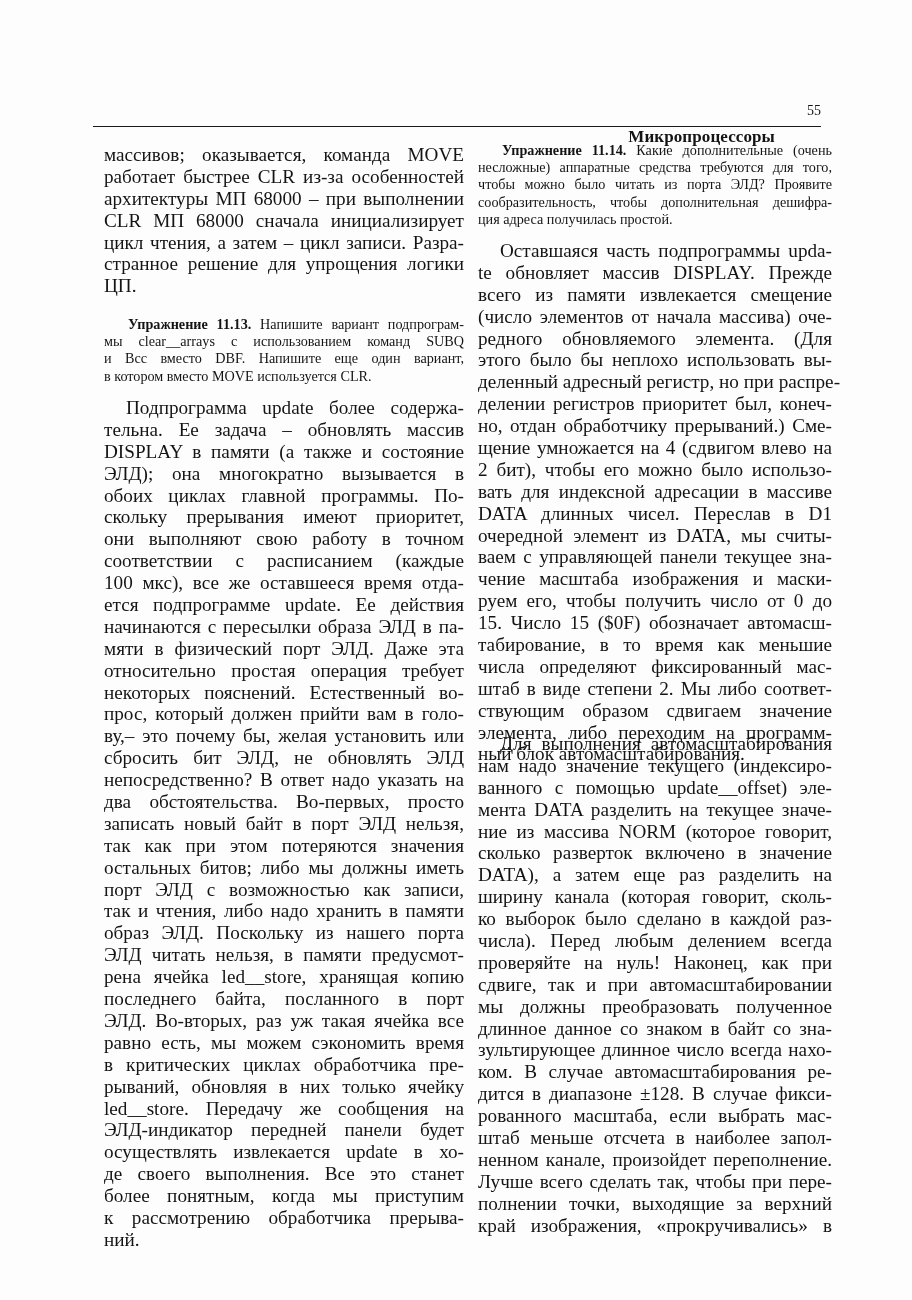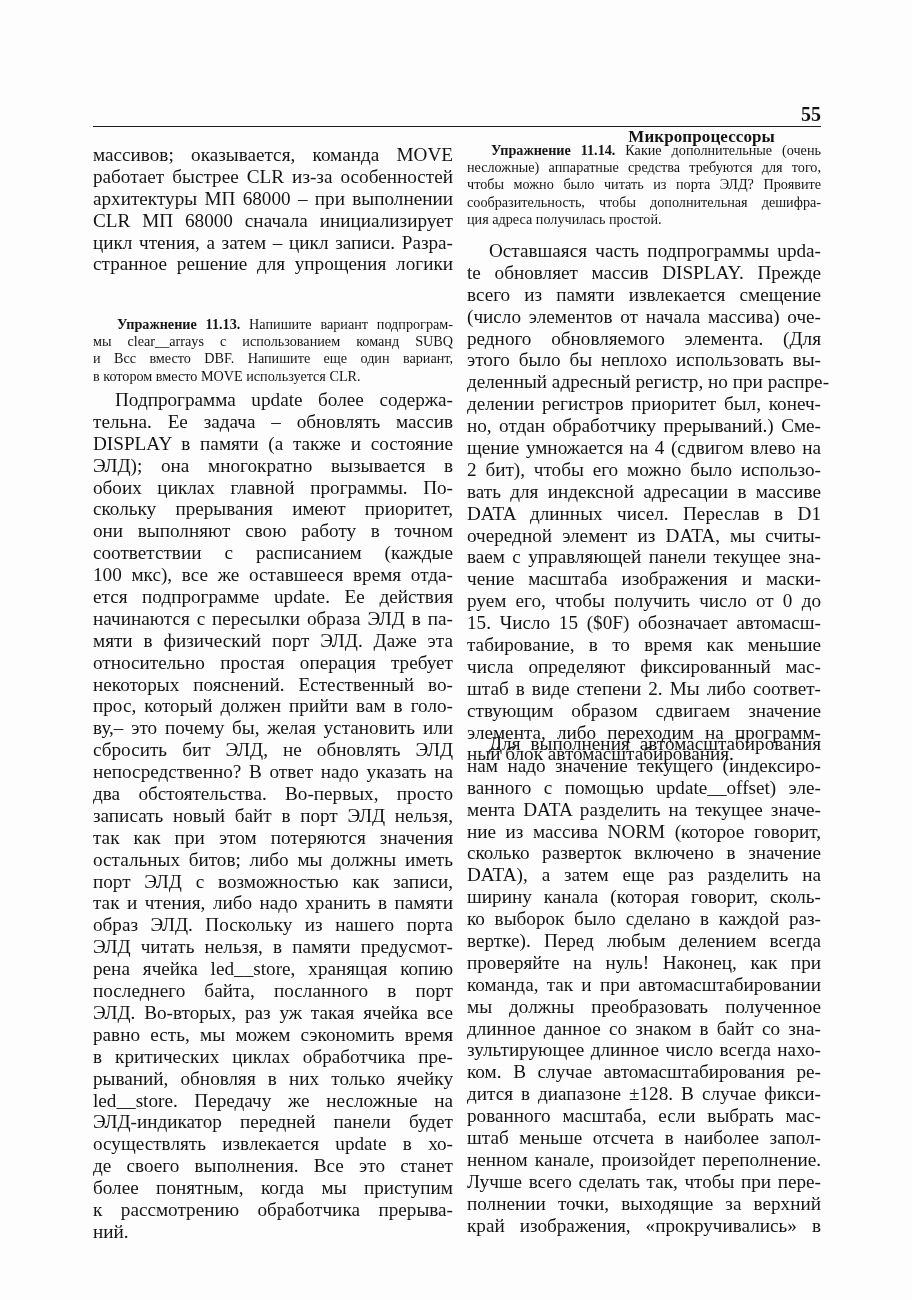--- a/index.html
+++ b/index.html
@@ -1,23 +1,23 @@
 <!DOCTYPE html>
 <html><head>
 <meta charset="utf-8">
 <style>
   html, body { margin: 0; padding: 0; background: #fdfdfd; }
   body { width: 912px; height: 1300px; position: relative; overflow: hidden;
          font-family: "Liberation Serif", "DejaVu Serif", serif; color: #141414; }
   .header { position: absolute; left: 93px; top: 100px; width: 728px; height: 26px; }
   .header-title { position: absolute; right: 46px; top: 3px; font-weight: bold; font-size: 17px; letter-spacing: 0.1px; margin-top: 24px; }
-  .header-page { position: absolute; right: 0px; top: 3px; font-size: 20px; font-weight: bold; }
+  .header-page { position: absolute; right: 0px; top: 3px; font-size: 14px; font-weight: normal; }
   .header-rule { position: absolute; left: 93px; top: 126px; width: 728px; height: 0; border-top: 1.5px solid #1a1a1a; }
 
-  .col { position: absolute; }
+  .col { position: absolute; margin-left: 11px; }
   .col-left { left: 93px; width: 360px; }
   .col-right { left: 467px; width: 354px; }
 
   .line { display: block; white-space: nowrap; text-align: justify; text-align-last: justify; height: 21.9px; line-height: 21.9px; font-size: 19.2px; }
   .line.last { text-align-last: left; }
   .small .line { height: 17.2px; line-height: 17.2px; font-size: 14.2px; }
   .indent { padding-left: 22px; }
   .small .indent { padding-left: 24px; }
   .bold { font-weight: bold; }
 </style>
@@ -30,32 +30,33 @@
 </div>
 <div class="header-rule"></div>
 
 <div class="col col-left" style="top:144px;">
     <span class="line">массивов; оказывается, команда MOVE</span>
     <span class="line">работает быстрее CLR из-за особенностей</span>
     <span class="line">архитектуры МП 68000 – при выполнении</span>
     <span class="line">CLR МП 68000 сначала инициализирует</span>
     <span class="line">цикл чтения, а затем – цикл записи. Разра-</span>
     <span class="line">странное решение для упрощения логики</span>
+    <span class="line last">ЦП.</span>
   </div>
 
 <div class="col col-left small" style="top:316px;">
   <span class="line indent"><span class="bold">Упражнение 11.13.</span><span> Напишите вариант подпрограм-</span></span>
   <div>
       <span class="line">мы clear__arrays с использованием команд SUBQ</span>
       <span class="line">и Bcc вместо DBF. Напишите еще один вариант,</span>
       <span class="line last">в котором вместо MOVE используется CLR.</span>
     </div>
 </div>
 
-<div class="col col-left" style="top:389px;">
+<div class="col col-left" style="top:397px;">
     <span class="line indent">Подпрограмма update более содержа-</span>
     <span class="line">тельна. Ее задача – обновлять массив</span>
     <span class="line">DISPLAY в памяти (а также и состояние</span>
     <span class="line">ЭЛД); она многократно вызывается в</span>
     <span class="line">обоих циклах главной программы. По-</span>
     <span class="line">скольку прерывания имеют приоритет,</span>
     <span class="line">они выполняют свою работу в точном</span>
     <span class="line">соответствии с расписанием (каждые</span>
     <span class="line">100 мкс), все же оставшееся время отда-</span>
     <span class="line">ется подпрограмме update. Ее действия</span>
@@ -74,21 +75,21 @@
     <span class="line">порт ЭЛД с возможностью как записи,</span>
     <span class="line">так и чтения, либо надо хранить в памяти</span>
     <span class="line">образ ЭЛД. Поскольку из нашего порта</span>
     <span class="line">ЭЛД читать нельзя, в памяти предусмот-</span>
     <span class="line">рена ячейка led__store, хранящая копию</span>
     <span class="line">последнего байта, посланного в порт</span>
     <span class="line">ЭЛД. Во-вторых, раз уж такая ячейка все</span>
     <span class="line">равно есть, мы можем сэкономить время</span>
     <span class="line">в критических циклах обработчика пре-</span>
     <span class="line">рываний, обновляя в них только ячейку</span>
-    <span class="line">led__store. Передачу же несложные на</span>
+    <span class="line">led__store. Передачу же сообщения на</span>
     <span class="line">ЭЛД-индикатор передней панели будет</span>
     <span class="line">осуществлять извлекается update в хо-</span>
     <span class="line">де своего выполнения. Все это станет</span>
     <span class="line">более понятным, когда мы приступим</span>
     <span class="line">к рассмотрению обработчика прерыва-</span>
     <span class="line last">ний.</span>
   </div>
 
 <div class="col col-right small" style="top:142px;">
   <span class="line indent"><span class="bold">Упражнение 11.14.</span><span> Какие дополнительные (очень</span></span>
@@ -130,23 +131,23 @@
 <div class="col col-right" style="top:733px;">
     <span class="line indent">Для выполнения автомасштабирования</span>
     <span class="line">нам надо значение текущего (индексиро-</span>
     <span class="line">ванного с помощью update__offset) эле-</span>
     <span class="line">мента DATA разделить на текущее значе-</span>
     <span class="line">ние из массива NORM (которое говорит,</span>
     <span class="line">сколько разверток включено в значение</span>
     <span class="line">DATA), а затем еще раз разделить на</span>
     <span class="line">ширину канала (которая говорит, сколь-</span>
     <span class="line">ко выборок было сделано в каждой раз-</span>
-    <span class="line">вертке). Перед любым делением всегда</span>
+    <span class="line">числа). Перед любым делением всегда</span>
     <span class="line">проверяйте на нуль! Наконец, как при</span>
-    <span class="line">команда, так и при автомасштабировании</span>
+    <span class="line">сдвиге, так и при автомасштабировании</span>
     <span class="line">мы должны преобразовать полученное</span>
     <span class="line">длинное данное со знаком в байт со зна-</span>
     <span class="line">зультирующее длинное число всегда нахо-</span>
     <span class="line">ком. В случае автомасштабирования ре-</span>
     <span class="line">дится в диапазоне ±128. В случае фикси-</span>
     <span class="line">рованного масштаба, если выбрать мас-</span>
     <span class="line">штаб меньше отсчета в наиболее запол-</span>
     <span class="line">ненном канале, произойдет переполнение.</span>
     <span class="line">Лучше всего сделать так, чтобы при пере-</span>
     <span class="line">полнении точки, выходящие за верхний</span>

